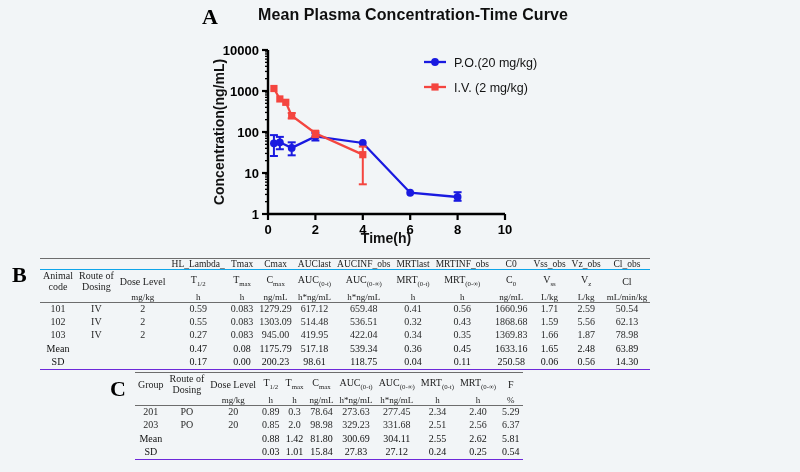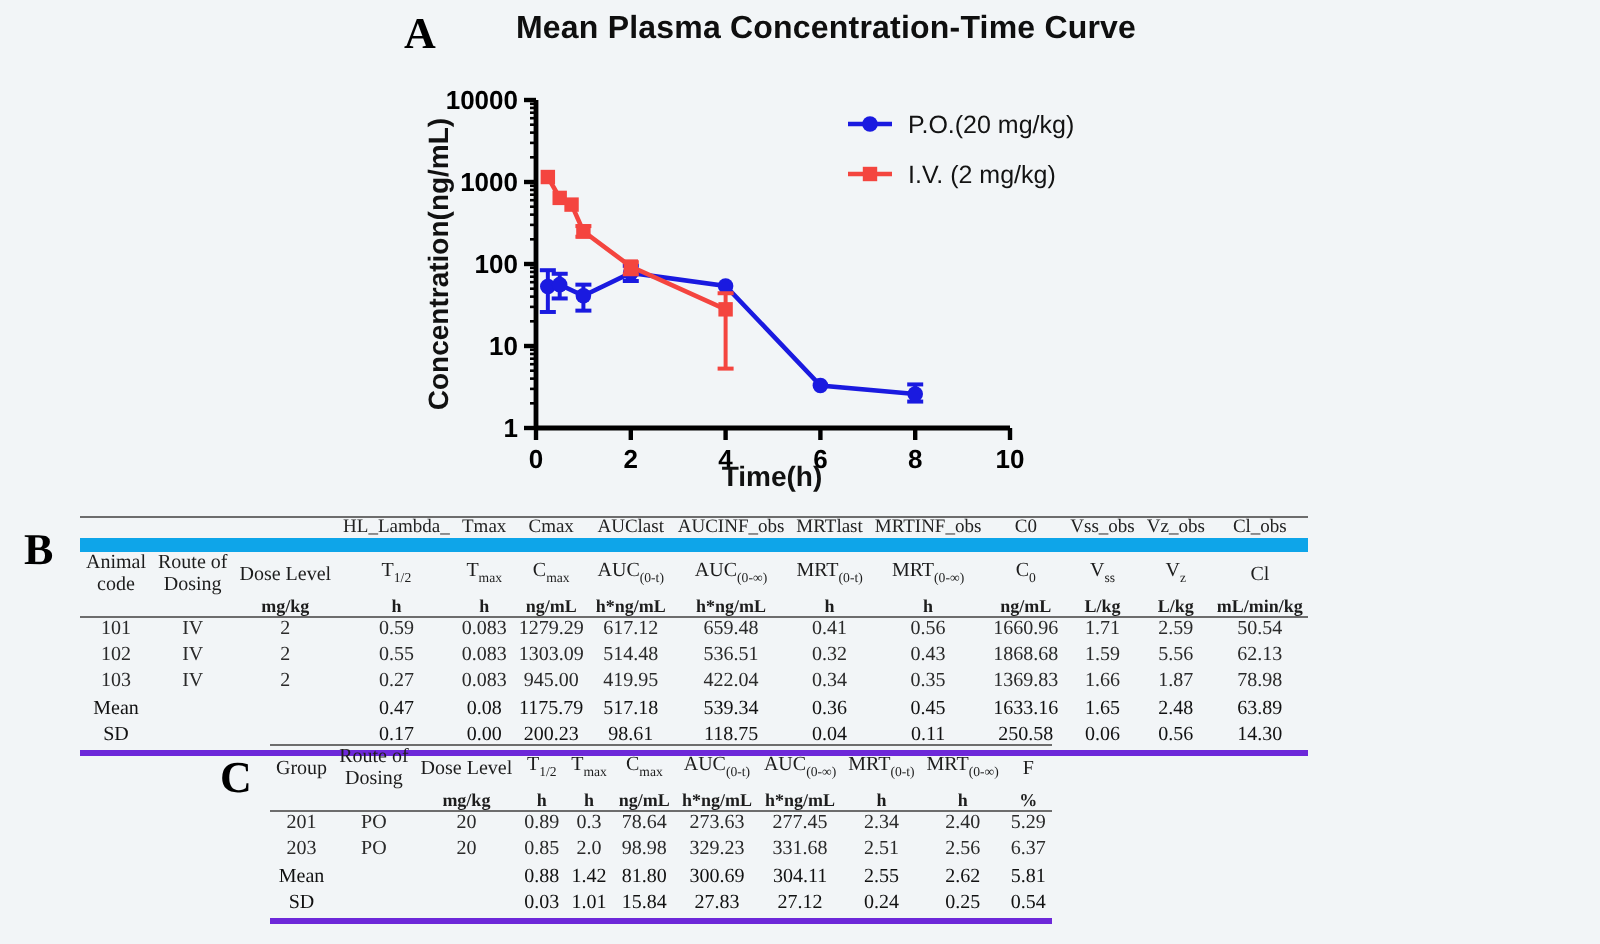--- a/index.html
+++ b/index.html
@@ -45,28 +45,28 @@
     border-collapse:collapse;
     font-family:"Liberation Serif", serif;
     color:#1d1d1d;
   }
   table.pk td,table.pk th{
     padding:0 3px;
     text-align:center;
     white-space:nowrap;
     font-weight:400;
   }
-  .grp-hd td{font-size:9.5px;border-bottom:7px solid #0ea5e9;padding-bottom:0px;color:#222;}
+  .grp-hd td{font-size:9.5px;border-bottom:1px solid #0ea5e9;padding-bottom:0px;color:#222;}
   .col-hd td{font-size:10px;font-weight:700;line-height:1.12;padding-top:1px;}
-  .col-hd td.unit{font-weight:700;font-size:9px;}
+  .col-hd td.unit{font-weight:400;font-size:9px;}
   .hd-line td{border-bottom:1px solid #6d6d6d;height:0;padding:0;font-size:0;line-height:0;}
   .top-line td{border-top:1px solid #6d6d6d;height:0;padding:0;font-size:0;line-height:0;}
   tr.data td{font-size:10px;line-height:1.28;color:#2a2a2a;}
   tr.summ td{font-size:10px;font-weight:400;line-height:1.3;color:#111;}
-  tr.summ-last td{border-bottom:3px solid #6d28d9;padding-bottom:1px;}
+  tr.summ-last td{border-bottom:1px solid #6d28d9;padding-bottom:1px;}
   sub{font-size:68%;}
   #b-letter{position:absolute;left:12px;top:262px;}
   #c-letter{position:absolute;left:110px;top:376px;}
   #table-b{left:40px;top:258px;}
   #table-c{left:135px;top:372px;}
 </style>
 </head>
 <body>
 
 <div id="panel-a">

